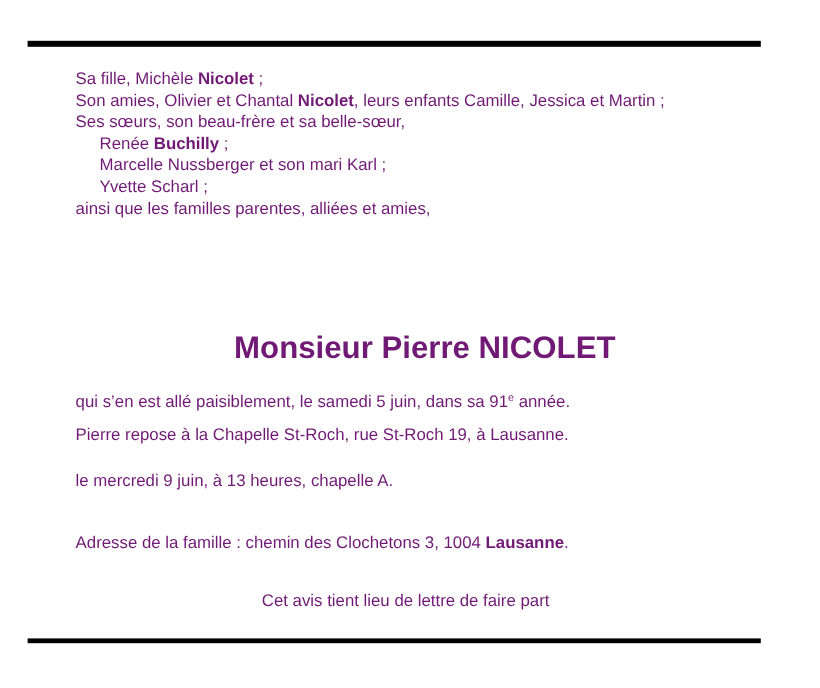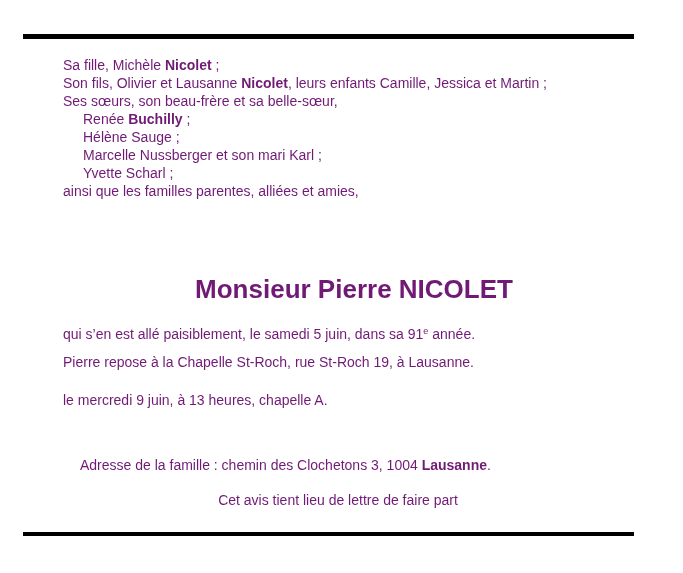--- a/index.html
+++ b/index.html
@@ -47,44 +47,43 @@
     margin: 16px;
     font-size: 26px;
     line-height: 30px;
     font-weight: bold;
     text-align: center;
     white-space: nowrap;
   }
   .para-death    { top: 322px; }
   .para-repose   { top: 353px; }
   .para-ceremony { top: 391px; }
-  .para-address  { top: 456px; margin-left: 17px; }
+  .para-address  { top: 443px; }
   .closing {
     position: absolute;
     left: 63px;
     width: 550px;
     top: 491px;
     font-size: 14px;
     line-height: 18px;
     text-align: center;
     white-space: nowrap;
   }
 </style>
 </head>
 <body>
 
 <div class="sheet">
   <div class="rule rule-top"></div>
 
   <div class="col family-block">
       <div class="line"><span>Sa fille, Michèle </span><span class="b">Nicolet</span><span> ;</span></div>
-      <div class="line"><span>Son fils, Olivier et Lausanne </span><span class="b">Nicolet</span><span>, leurs enfants Camille, Jessica et Martin ;</span></div>
+      <div class="line"><span>Son amies, Olivier et Chantal </span><span class="b">Nicolet</span><span>, leurs enfants Camille, Jessica et Martin ;</span></div>
       <div class="line"><span>Ses sœurs, son beau-frère et sa belle-sœur,</span></div>
       <div class="line indent"><span>Renée </span><span class="b">Buchilly</span><span> ;</span></div>
-      <div class="line indent"><span>Hélène Sauge ;</span></div>
       <div class="line indent"><span>Marcelle Nussberger et son mari Karl ;</span></div>
       <div class="line indent"><span>Yvette Scharl ;</span></div>
       <div class="line"><span>ainsi que les familles parentes, alliées et amies,</span></div>
     </div>
 
   <h1 class="title">Monsieur Pierre NICOLET</h1>
 
   <div class="col para-death">
       <div class="line"><span>qui s’en est allé paisiblement, le samedi 5 juin, dans sa 91</span><span class="sup">e</span><span> année.</span></div>
     </div>

